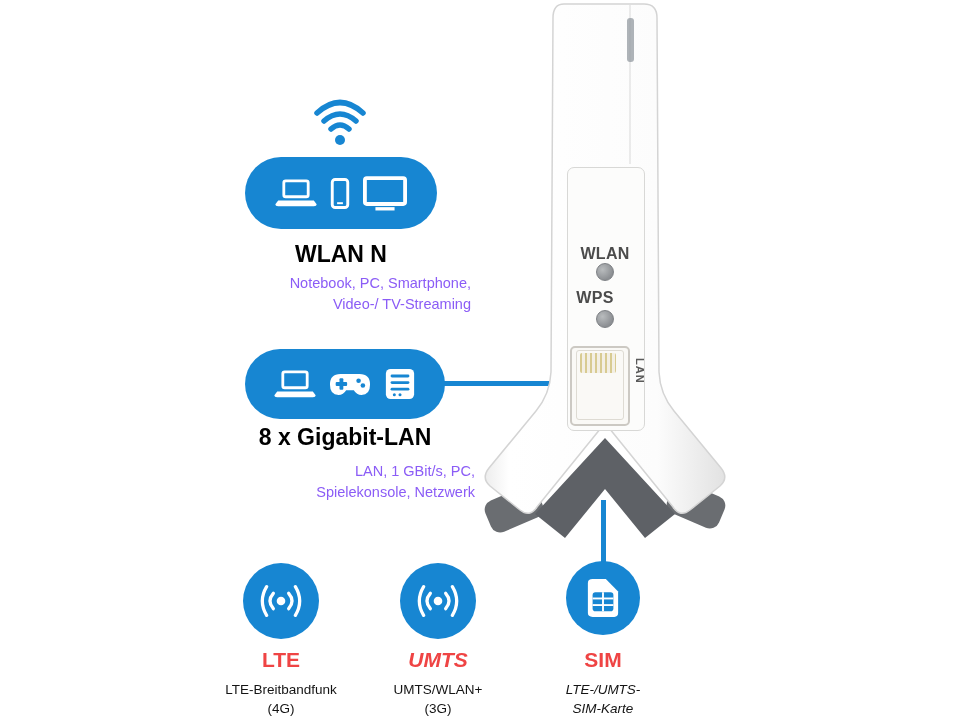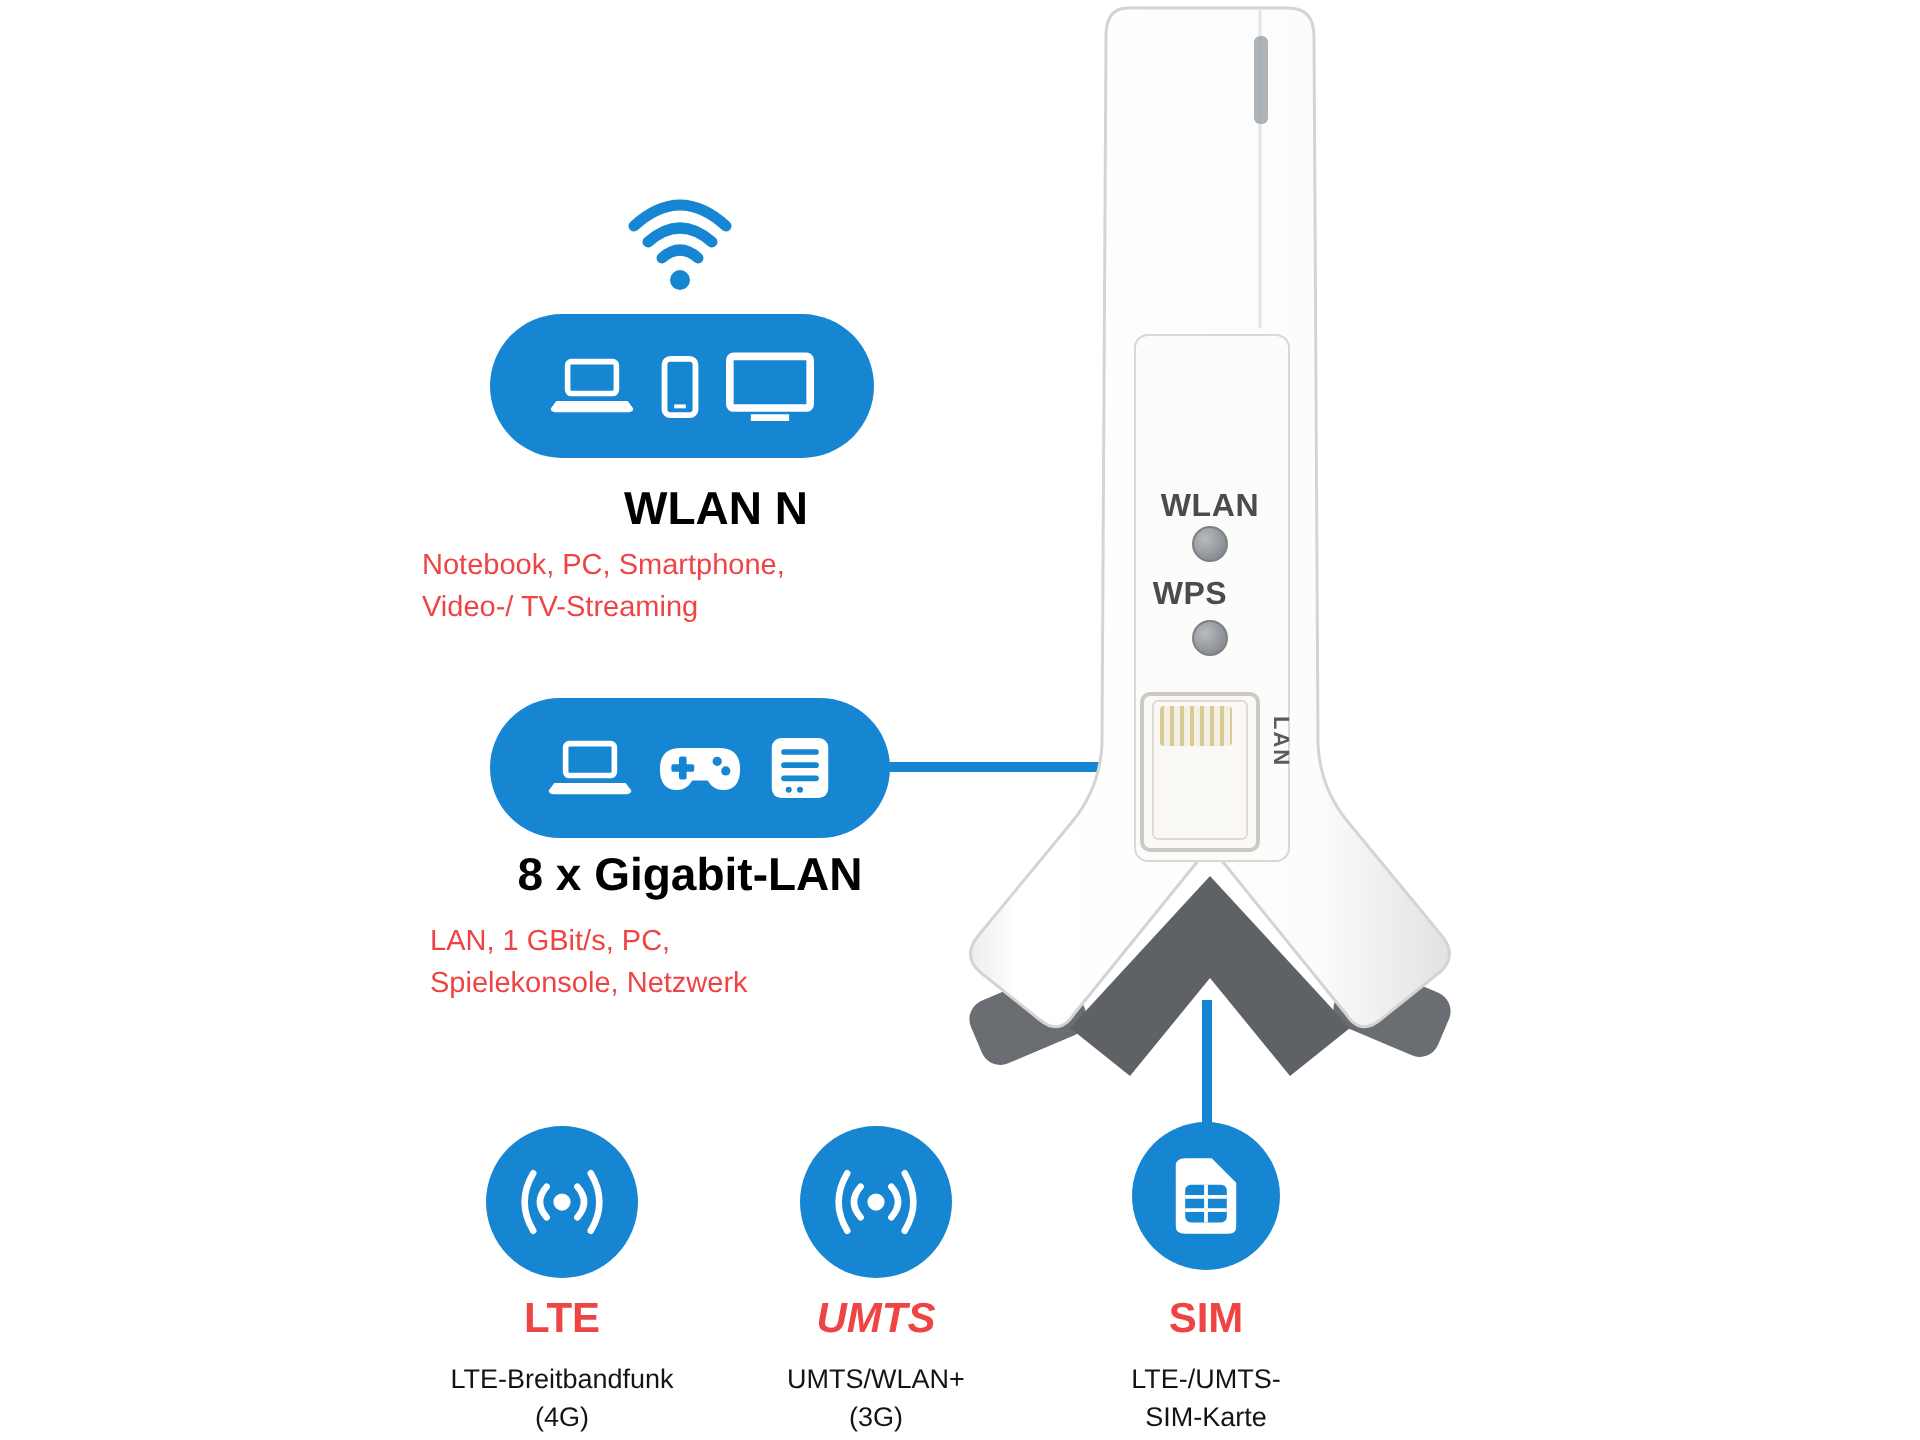--- a/index.html
+++ b/index.html
@@ -3,21 +3,21 @@
 <meta charset="utf-8">
 <style>
   html,body{margin:0;padding:0;}
   body{font-family:"Liberation Sans",sans-serif;background:#fff;}
   #stage{position:relative;width:960px;height:720px;background:#fff;overflow:hidden;}
   .abs{position:absolute;}
   .pill{background:#1786d2;border-radius:40px;display:flex;align-items:center;justify-content:center;gap:13px;}
   .circle{width:76px;height:76px;border-radius:50%;background:#1786d2;display:flex;align-items:center;justify-content:center;}
   .h1{font-size:23px;font-weight:700;color:#000;text-align:center;}
   .h2{font-size:21px;font-weight:700;color:#ef4444;text-align:center;}
-  .desc{font-size:14.5px;color:#ef4444;text-align:left;line-height:1.45;}
+  .desc{font-size:14.5px;color:#8b5cf6;text-align:right;line-height:1.45;}
   .desc-sm{font-size:13.5px;color:#141414;text-align:center;line-height:1.42;}
   .panel-label{font-size:16px;font-weight:700;color:#4b4b4b;text-align:center;letter-spacing:.3px;}
   .btn{width:16px;height:16px;border-radius:50%;background:radial-gradient(circle at 35% 35%, #b9bcbe, #8b8e92 72%);border:1px solid #7d8084;}
   .connector{background:#1786d2;}
 </style>
 </head>
 <body>
 
 <div id="stage">
 
@@ -38,21 +38,21 @@
     </svg>
     <svg width="20" height="31" viewBox="0 0 20 32">
       <rect x="2" y="1.5" width="16" height="29" rx="3" fill="none" stroke="#fff" stroke-width="3"></rect>
       <line x1="7" y1="26" x2="13" y2="26" stroke="#fff" stroke-width="2"></line>
     </svg>
     <svg width="44" height="35" viewBox="0 0 46 36">
       <rect x="2" y="2" width="42" height="27" rx="2" fill="none" stroke="#fff" stroke-width="4"></rect>
       <line x1="13" y1="34" x2="33" y2="34" stroke="#fff" stroke-width="3.5"></line>
     </svg>
   </div>
-  <div class="abs h1" style="left:248px;top:241px;width:220px;">WLAN N</div>
+  <div class="abs h1" style="left:231px;top:241px;width:220px;">WLAN N</div>
   <div class="abs desc" style="left:211px;top:273px;width:260px;">
     <div>Notebook, PC, Smartphone,</div>
     <div>Video-/ TV-Streaming</div>
   </div>
 
   <div class="abs pill" style="left:245px;top:349px;width:200px;height:70px;z-index:2;">
     <svg width="42" height="30" viewBox="0 0 44 32">
       <rect x="9" y="3" width="26" height="17" rx="2" fill="none" stroke="#fff" stroke-width="3"></rect>
       <path d="M3,24 L41,24 L44,28 Q44,30 41,30 L3,30 Q0,30 0,28 Z" fill="#fff"></path>
     </svg>
@@ -139,18 +139,18 @@
   <div class="abs circle" style="left:566px;top:561px;width:74px;height:74px;z-index:2;">
     <svg width="34" height="42" viewBox="0 0 36 44">
       <path d="M7,2 L21,2 L34,15 L34,38 Q34,42 30,42 L7,42 Q2,42 2,38 L2,6 Q2,2 7,2 Z" fill="#fff"></path>
       <rect x="7" y="16" width="22" height="20" rx="3" fill="#1786d2"></rect>
       <line x1="18" y1="16" x2="18" y2="36" stroke="#fff" stroke-width="2"></line>
       <line x1="7" y1="22.5" x2="29" y2="22.5" stroke="#fff" stroke-width="2"></line>
       <line x1="7" y1="29.5" x2="29" y2="29.5" stroke="#fff" stroke-width="2"></line>
     </svg>
   </div>
   <div class="abs h2" style="left:553px;top:648px;width:100px;">SIM</div>
-  <div class="abs desc-sm" style="left:528px;top:680px;width:150px;">
+  <div class="abs desc-sm" style="left:528px;top:680px;width:150px;font-style:italic;">
     <div>LTE-/UMTS-</div>
     <div>SIM-Karte</div>
   </div>
 
 </div>
 
 </body></html>

